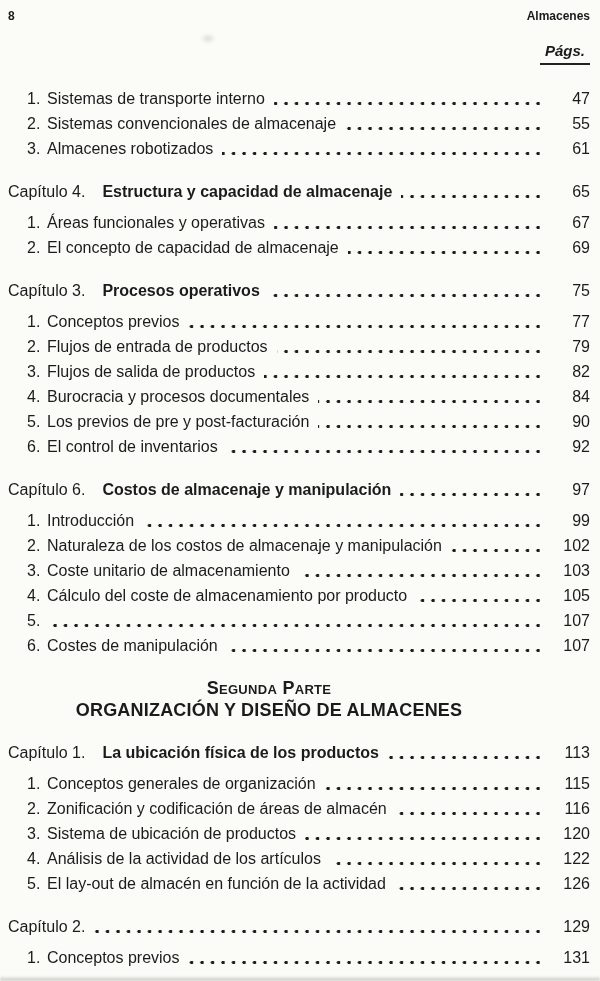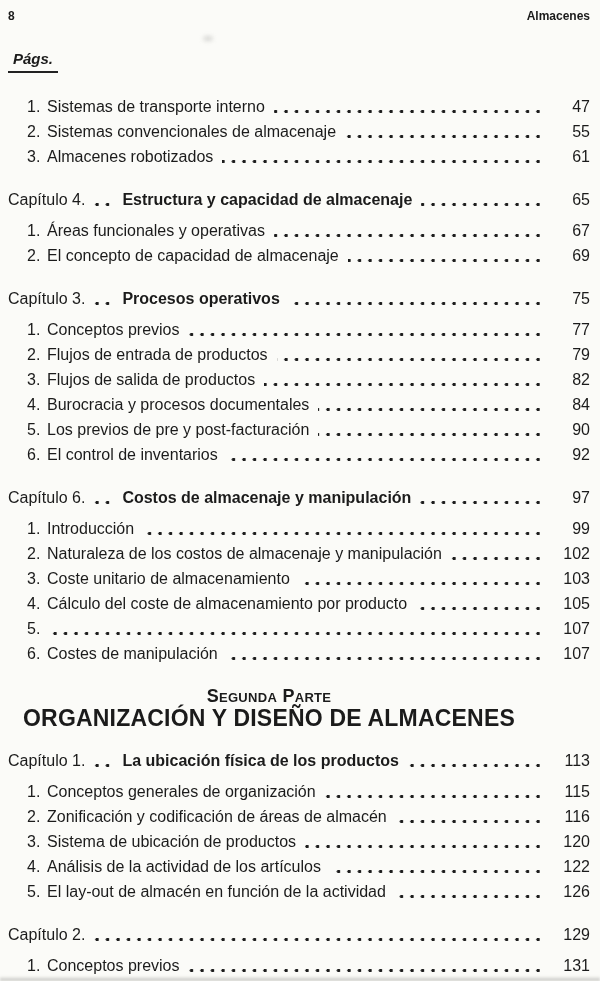--- a/index.html
+++ b/index.html
@@ -20,21 +20,22 @@
     padding:8px 10px 0 8px;
     position:relative;
   }
   
   .runhead{
     display:flex;justify-content:space-between;align-items:flex-start;
     font-size:12px;font-weight:bold;line-height:16px;
   }
   
   .pags-wrap{
-    margin-top:26px;
+    text-align:right;
+    margin-top:18px;
   }
   .pags{
     display:inline-block;
     font-style:italic;
     font-weight:600;
     font-size:15px;
     line-height:17px;
     padding:0 5px 4px 5px;
     border-bottom:2px solid #222;
   }
@@ -51,21 +52,21 @@
     white-space:nowrap;
     
     background-image:radial-gradient(circle at 5px 17.5px,#1c1c1c 1.5px,rgba(0,0,0,0) 2px);
     background-size:10.5px 25px;
     background-repeat:repeat;
   }
   .mask{background-color:var(--paper);}
   .indent{width:19px;}
   .num{width:20px;}
   .ttl,.cttl,.pre{padding-right:9px;text-align:right;}
-  .cttl{font-weight:bold;padding-left:8px;margin-left:20px;}
+  .cttl{font-weight:bold;padding-left:8px;}
   .dots{flex:1;}
   .pg{
     width:48px;
     text-align:right;
     padding-left:6px;
   }
   .chap{margin:18px 0 6px 0;}
   
   .part{
     margin:20px 60px 0 0;
@@ -73,21 +74,21 @@
   }
   .part-label{
     font-variant:small-caps;
     font-weight:bold;
     font-size:18px;
     line-height:20px;
     letter-spacing:.3px;
   }
   .part-title{
     font-weight:bold;
-    font-size:23px;
+    font-size:18px;
     line-height:24px;
     letter-spacing:.2px;
   }
   
   .scan-edge{
     position:absolute;
     left:0;right:0;bottom:0;
     height:5px;
     background:linear-gradient(to bottom,rgba(0,0,0,0) 0%,rgba(120,120,115,.35) 80%);
     filter:blur(1px);

